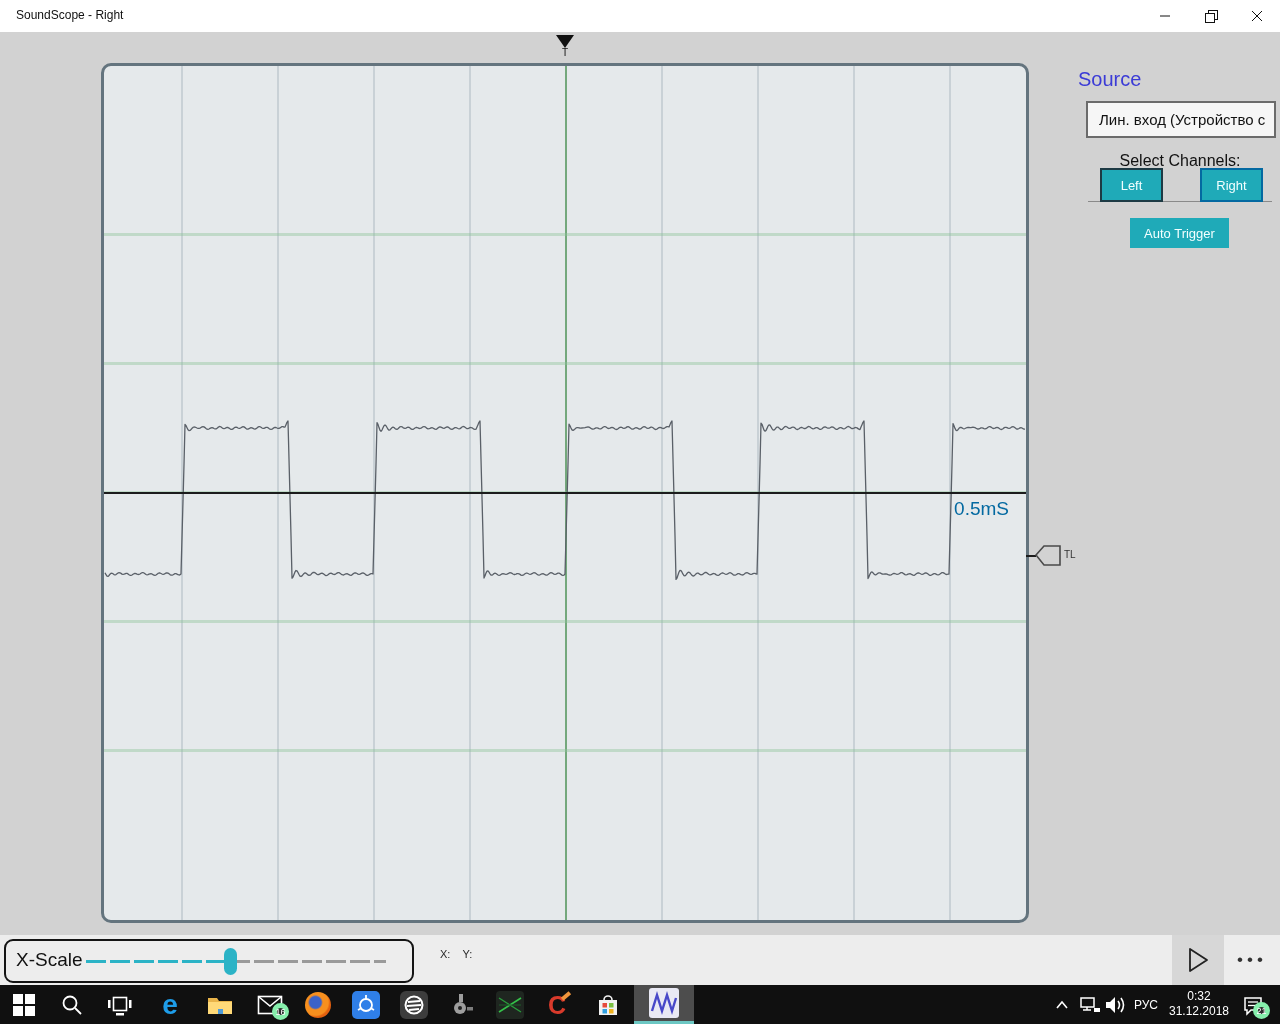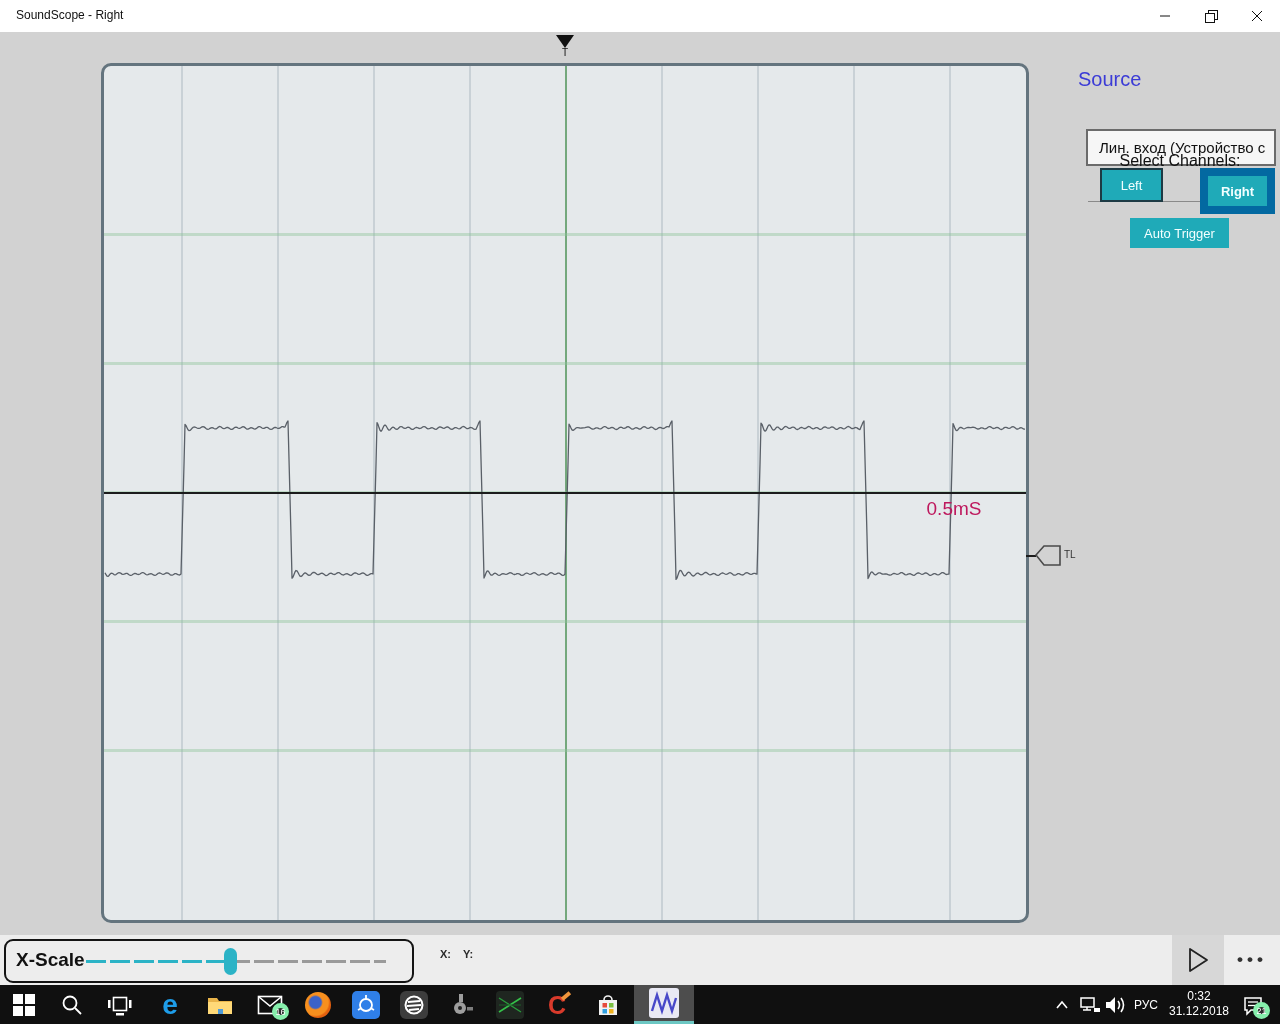--- a/index.html
+++ b/index.html
@@ -15,36 +15,36 @@
   
   .trig-tri{position:absolute;left:556px;top:3px;width:0;height:0;border-left:9px solid transparent;border-right:9px solid transparent;border-top:13px solid #111;}
   .trig-t{position:absolute;left:556px;top:15px;width:18px;text-align:center;font-size:10px;color:#111;}
   
   .scope{position:absolute;left:101px;top:31px;width:922px;height:854px;background:#e5e9eb;border:3px solid #64747e;border-radius:10px;overflow:hidden;}
   .gl-v{position:absolute;top:0;width:2px;height:100%;background:#c9d1d6;}
   .gl-v.center{background:#74a87c;}
   .gl-h{position:absolute;left:0;width:100%;height:3px;background:#8dc399;opacity:.42;}
   .trigline{position:absolute;left:0;top:426px;width:100%;height:2px;background:#1c1c1c;}
   .wave-svg{position:absolute;left:0;top:0;}
-  .timediv{position:absolute;left:795px;top:432px;width:110px;text-align:center;font-size:19px;color:#be185d;}
+  .timediv{position:absolute;left:795px;top:432px;width:110px;text-align:right;font-size:19px;color:#0369a1;}
   .trigline-ext{position:absolute;left:1026px;top:523px;width:10px;height:2px;background:#1c1c1c;}
   .tl-tag{position:absolute;left:1035px;top:513px;width:26px;height:21px;}
   .tl-tag span{position:absolute;left:9px;top:4px;font-size:10px;color:#333;margin-left:20px;}
   
   .src-title{position:absolute;left:1078px;top:36px;font-size:20px;color:#3b3bd6;}
-  .src-combo{position:absolute;left:1086px;top:69px;width:186px;height:33px;background:#f6f6f6;border:2px solid #6b6b6b;display:flex;align-items:center;overflow:hidden;margin-top:28px;}
+  .src-combo{position:absolute;left:1086px;top:69px;width:186px;height:33px;background:#f6f6f6;border:2px solid #6b6b6b;display:flex;align-items:center;overflow:hidden;}
   .src-combo span{padding-left:11px;font-size:15px;color:#111;white-space:nowrap;}
   .sel-ch{position:absolute;left:1088px;top:120px;width:184px;text-align:center;font-size:16px;color:#111;}
   .ch-sep{position:absolute;left:1088px;top:169px;width:184px;height:1px;background:#8a8a8a;}
   .btn{position:absolute;display:flex;align-items:center;justify-content:center;background:#1faab8;color:#f2ffff;font-size:13px;cursor:default;}
   .btn-left{left:1100px;top:136px;width:59px;height:30px;border:2px solid #1d3a44;z-index:2;}
-  .btn-right{left:1200px;top:136px;width:59px;height:30px;border:8px solid #0369a1;z-index:2;font-weight:bold;}
+  .btn-right{left:1200px;top:136px;width:59px;height:30px;border:2px solid #0369a1;z-index:2;}
   .btn-auto{left:1130px;top:186px;width:99px;height:30px;border:none;}
   
-  .bottombar{position:absolute;left:0;top:935px;width:1280px;height:58px;background:#ededed;font-weight:bold;}
+  .bottombar{position:absolute;left:0;top:935px;width:1280px;height:58px;background:#ededed;}
   .xscale-box{position:absolute;left:4px;top:4px;width:406px;height:40px;border:2px solid #141414;border-radius:9px;}
   .xscale-label{position:absolute;left:10px;top:8px;font-size:19px;color:#111;}
   .slider{position:absolute;left:80px;top:19px;width:300px;height:3px;}
   .slider .track{position:absolute;left:0;top:0;width:100%;height:3px;background:repeating-linear-gradient(90deg,#9a9a9a 0 20px,rgba(0,0,0,0) 20px 24px);}
   .slider .fill{position:absolute;left:0;top:0;height:3px;background:repeating-linear-gradient(90deg,#2bb3c6 0 20px,rgba(0,0,0,0) 20px 24px);}
   .slider .thumb{position:absolute;top:-12px;width:13px;height:27px;border-radius:7px;background:#2bb3c6;}
   .coords{position:absolute;left:440px;top:13px;font-size:11px;color:#2a2a2a;}
   .coords .ylab{margin-left:9px;}
   .play-btn{position:absolute;left:1172px;top:0;width:52px;height:50px;background:#d7d7d7;display:flex;align-items:center;justify-content:center;}
   .more-btn{position:absolute;left:1224px;top:0;width:56px;height:50px;display:flex;align-items:center;justify-content:center;font-size:17px;letter-spacing:4px;color:#333;}

